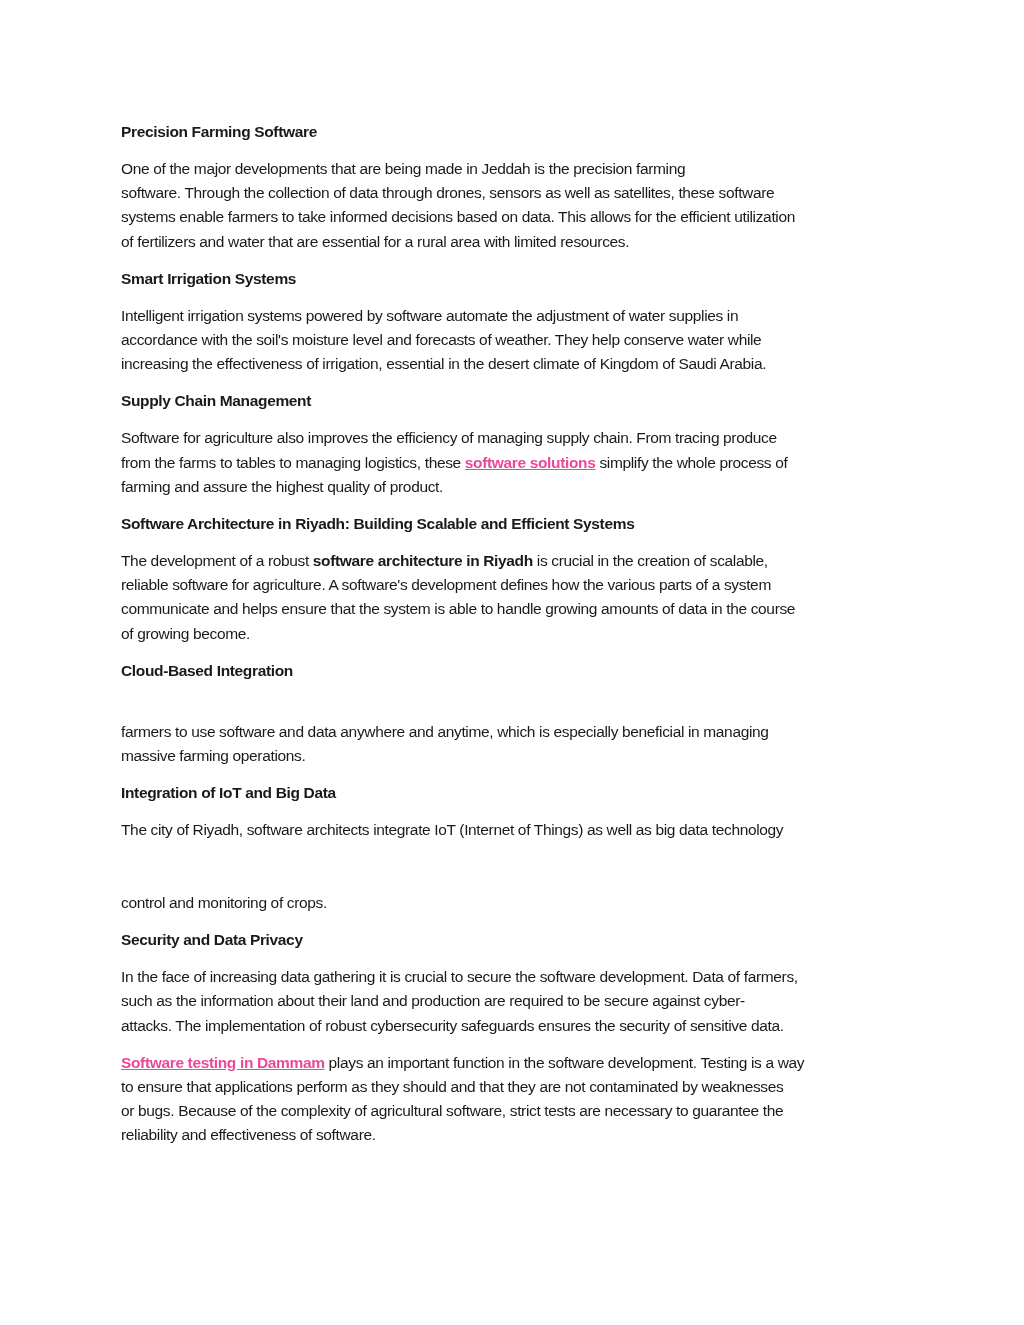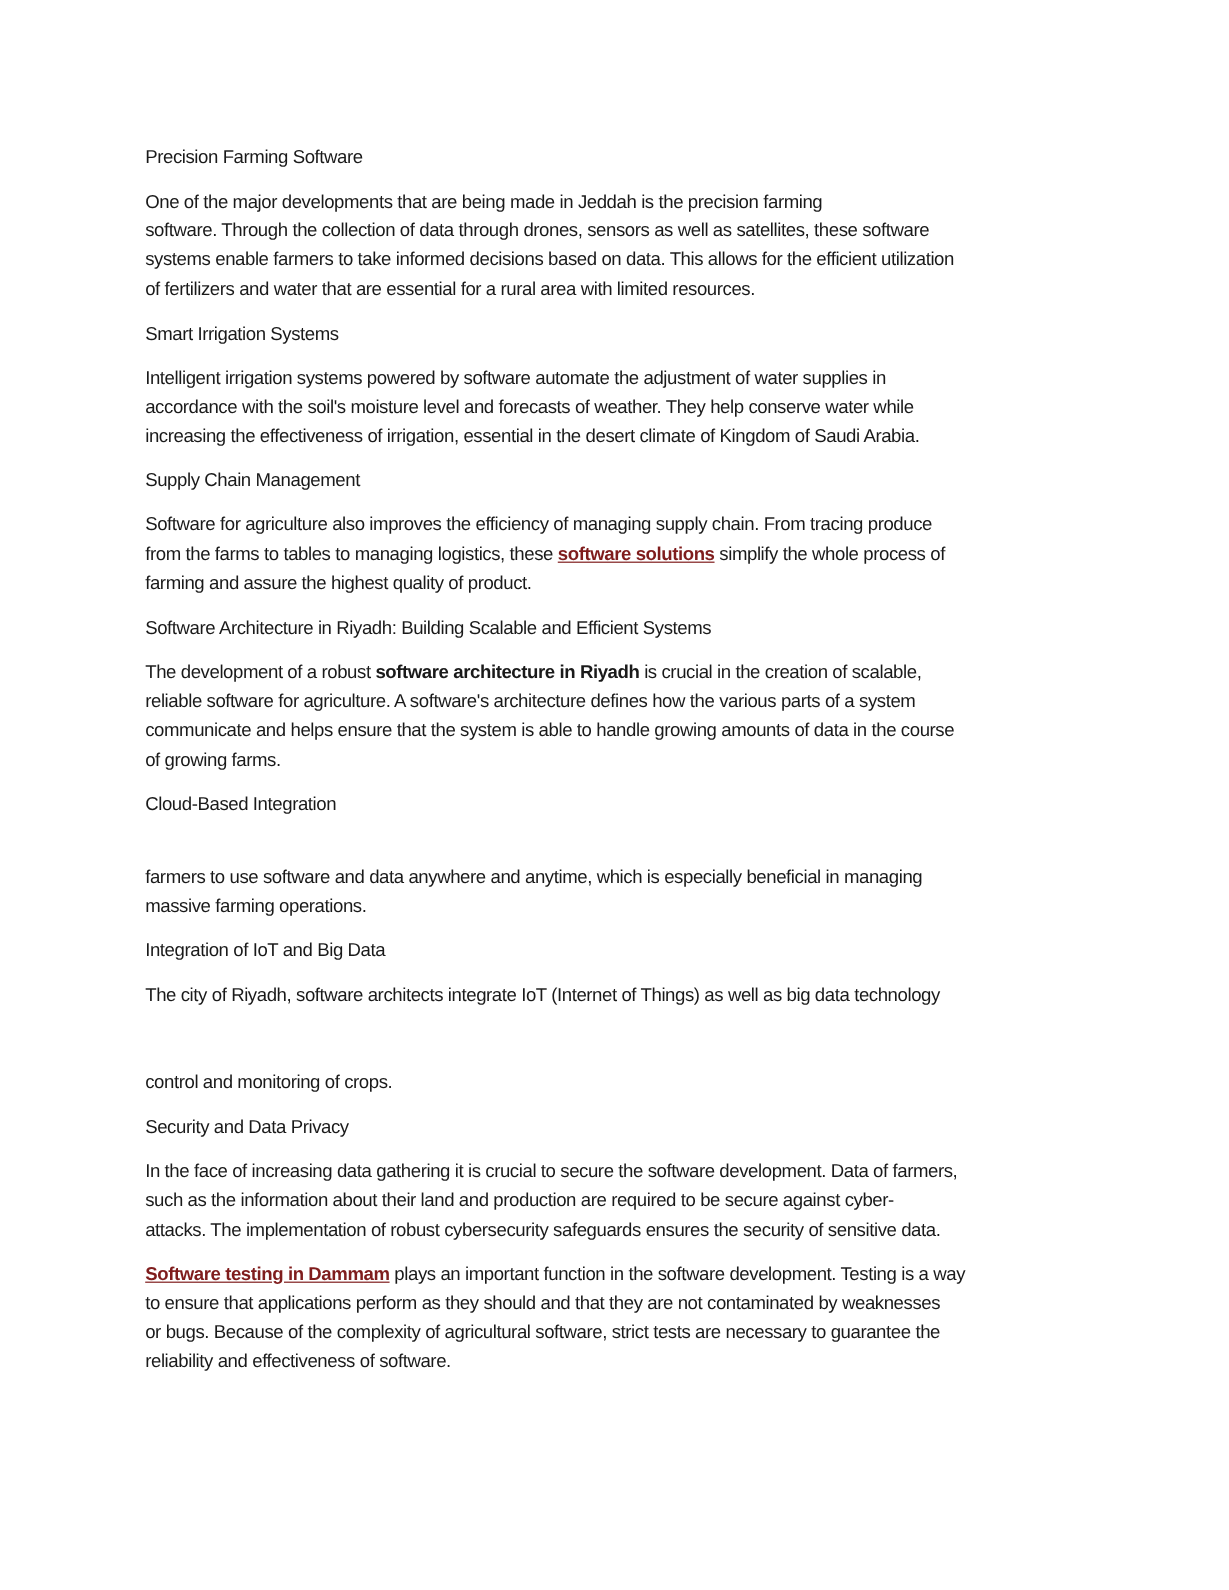--- a/index.html
+++ b/index.html
@@ -4,27 +4,27 @@
 <style>
   html, body { margin: 0; padding: 0; background: #ffffff; }
   body { width: 1024px; height: 1325px; position: relative; overflow: hidden; }
   .page {
     position: absolute; left: 121px; top: 120px; width: 790px;
     font-family: "Liberation Sans", sans-serif;
     font-size: 15.5px; color: #1a1a1a;
     letter-spacing: -0.35px;
   }
   .heading {
-    font-weight: normal; margin: 0 0 13px 0; line-height: 24px; font-size: 15.5px;
+    font-weight: bold; margin: 0 0 13px 0; line-height: 24px; font-size: 15.5px;
   }
   .para {
     margin: 0 0 13px 0; line-height: 24.2px;
   }
   .link {
-    color: #7f1d1d; font-weight: bold; text-decoration: underline; cursor: pointer;
+    color: #ec4899; font-weight: bold; text-decoration: underline; cursor: pointer;
   }
   .bold { font-weight: bold; }
 </style>
 </head>
 <body>
 
 <div class="page">
 
   <div class="heading">Precision Farming Software</div>
   <div class="para">
@@ -44,23 +44,23 @@
   <div class="heading">Supply Chain Management</div>
   <div class="para">
     <span>Software for agriculture also improves the efficiency of managing supply chain. From tracing produce</span><br>
     <span>from the farms to tables to managing logistics, these </span><a class="link">software solutions</a><span> simplify the whole process of</span><br>
     <span>farming and assure the highest quality of product.</span>
   </div>
 
   <div class="heading">Software Architecture in Riyadh: Building Scalable and Efficient Systems</div>
   <div class="para">
     <span>The development of a robust </span><span class="bold">software architecture in Riyadh</span><span> is crucial in the creation of scalable,</span><br>
-    <span>reliable software for agriculture. A software's architecture defines how the various parts of a system</span><br>
+    <span>reliable software for agriculture. A software's development defines how the various parts of a system</span><br>
     <span>communicate and helps ensure that the system is able to handle growing amounts of data in the course</span><br>
-    <span>of growing farms.</span>
+    <span>of growing become.</span>
   </div>
 
   <div class="heading">Cloud-Based Integration</div>
   <div class="para">
     <br>
     <span>farmers to use software and data anywhere and anytime, which is especially beneficial in managing</span><br>
     <span>massive farming operations.</span>
   </div>
 
   <div class="heading">Integration of IoT and Big Data</div>

